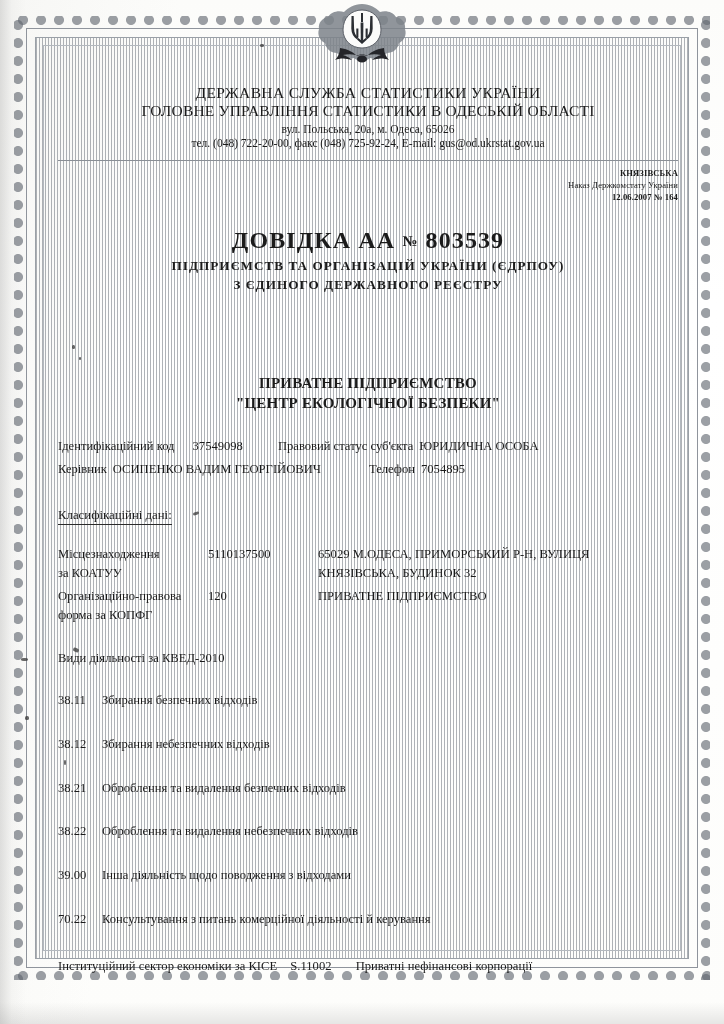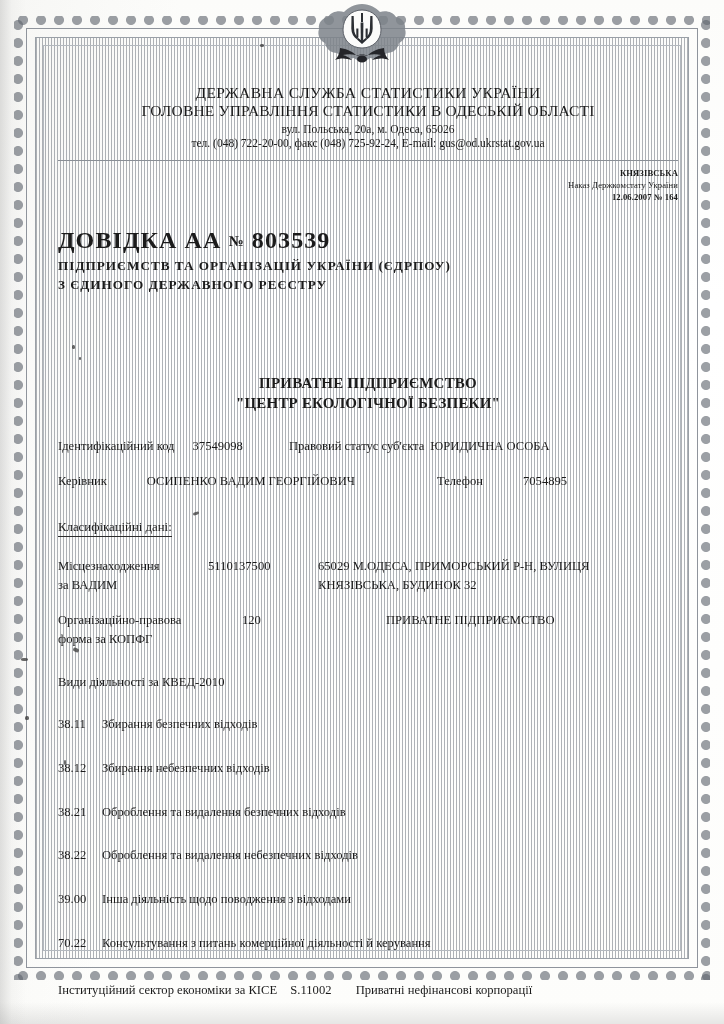--- a/index.html
+++ b/index.html
@@ -147,21 +147,21 @@
   .approve {
     text-align: right;
     font-size: 8.6px;
     line-height: 1.42;
     margin-top: 6px;
     letter-spacing: .1px;
   }
   .approve .bold { font-weight: bold; }
 
   .doc-title {
-    text-align: left;
+    text-align: center;
     margin-top: 24px;
   }
   .doc-title-main {
     font-size: 24px;
     font-weight: bold;
     letter-spacing: 1.1px;
   }
   .doc-title-main .num-sign {
     font-size: 15px;
     vertical-align: 2px;
@@ -183,32 +183,32 @@
     letter-spacing: .2px;
   }
 
   .fields { margin-top: 24px; }
   .row {
     display: flex;
     align-items: flex-start;
     font-size: 12.6px;
     line-height: 1.5;
   }
-  .row + .row { margin-top: 16px; gap: 34px; }
+  .row + .row { margin-top: 4px; }
   .lbl { white-space: pre-line; }
   .code {
     white-space: nowrap;
   }
   .val { white-space: pre-line; }
 
   .c-label  { width: 150px; flex: none; }
   .c-code   { width: 110px; flex: none; }
   .c-rest   { flex: 1; }
 
-  .status-label { margin-left: 46px; text-align: center; }
+  .status-label { margin-left: 35px; text-align: center; }
 
   .section-underline {
     display: inline-block;
     border-bottom: 1px solid #2a2a2a;
     padding-bottom: 1px;
     font-size: 12.8px;
   }
   .block-gap-lg { margin-top: 26px; }
   .block-gap-md { margin-top: 20px; }
 
@@ -336,21 +336,21 @@
         <span style="margin-left:48px">Телефон</span>
         <span style="margin-left:6px">7054895</span>
       </div>
     </div>
 
     <div class="block-gap-lg">
       <span class="section-underline">Класифікаційні дані:</span>
 
       <div class="row block-gap-md">
         <span class="lbl c-label">Місцезнаходження
-за ВАДИМ</span>
+за КОАТУУ</span>
         <span class="code c-code">5110137500</span>
         <span class="val c-rest">65029 М.ОДЕСА, ПРИМОРСЬКИЙ Р-Н, ВУЛИЦЯ
 КНЯЗІВСЬКА, БУДИНОК 32</span>
       </div>
 
       <div class="row block-gap-md">
         <span class="lbl c-label">Організаційно-правова
 форма за КОПФГ</span>
         <span class="code c-code">120</span>
         <span class="val c-rest">ПРИВАТНЕ ПІДПРИЄМСТВО</span>

